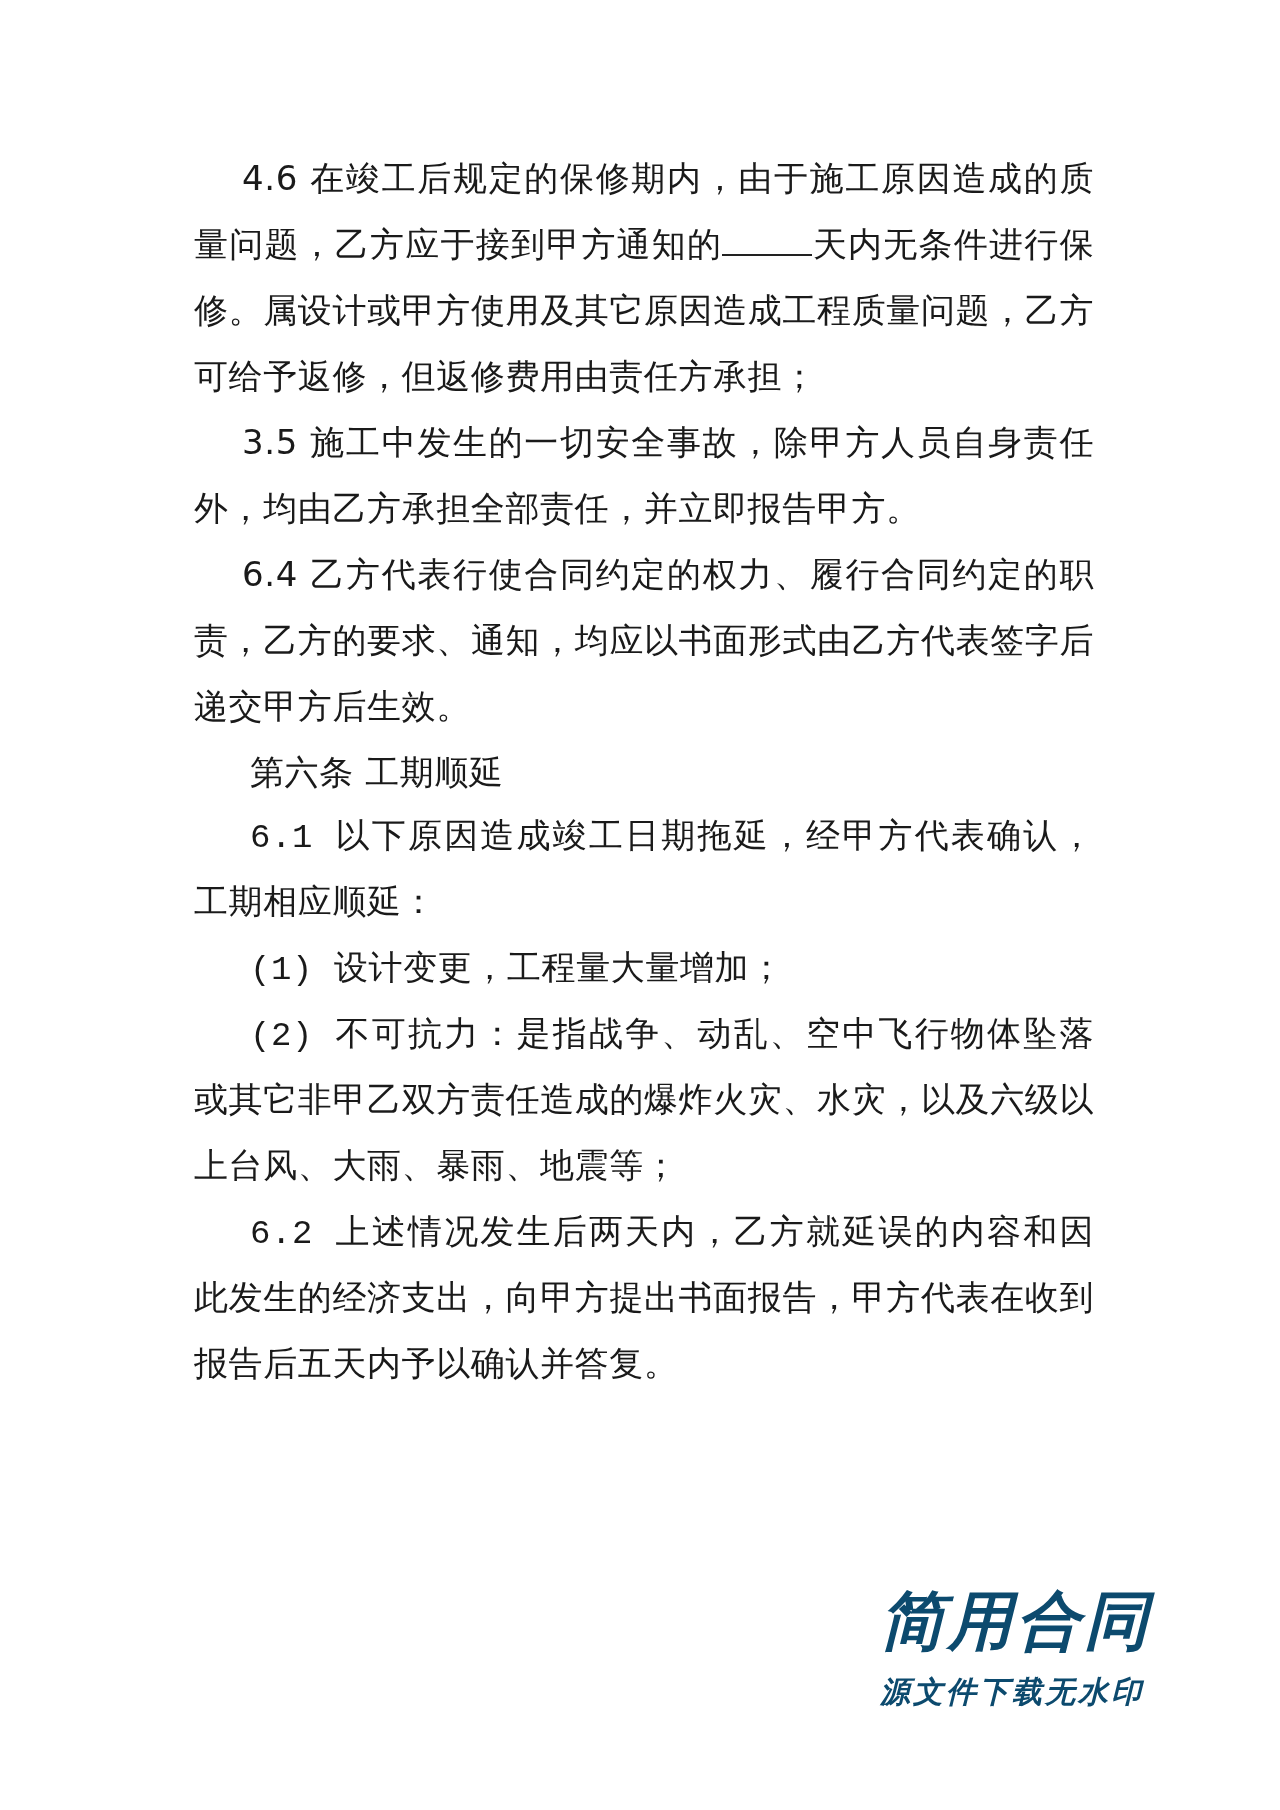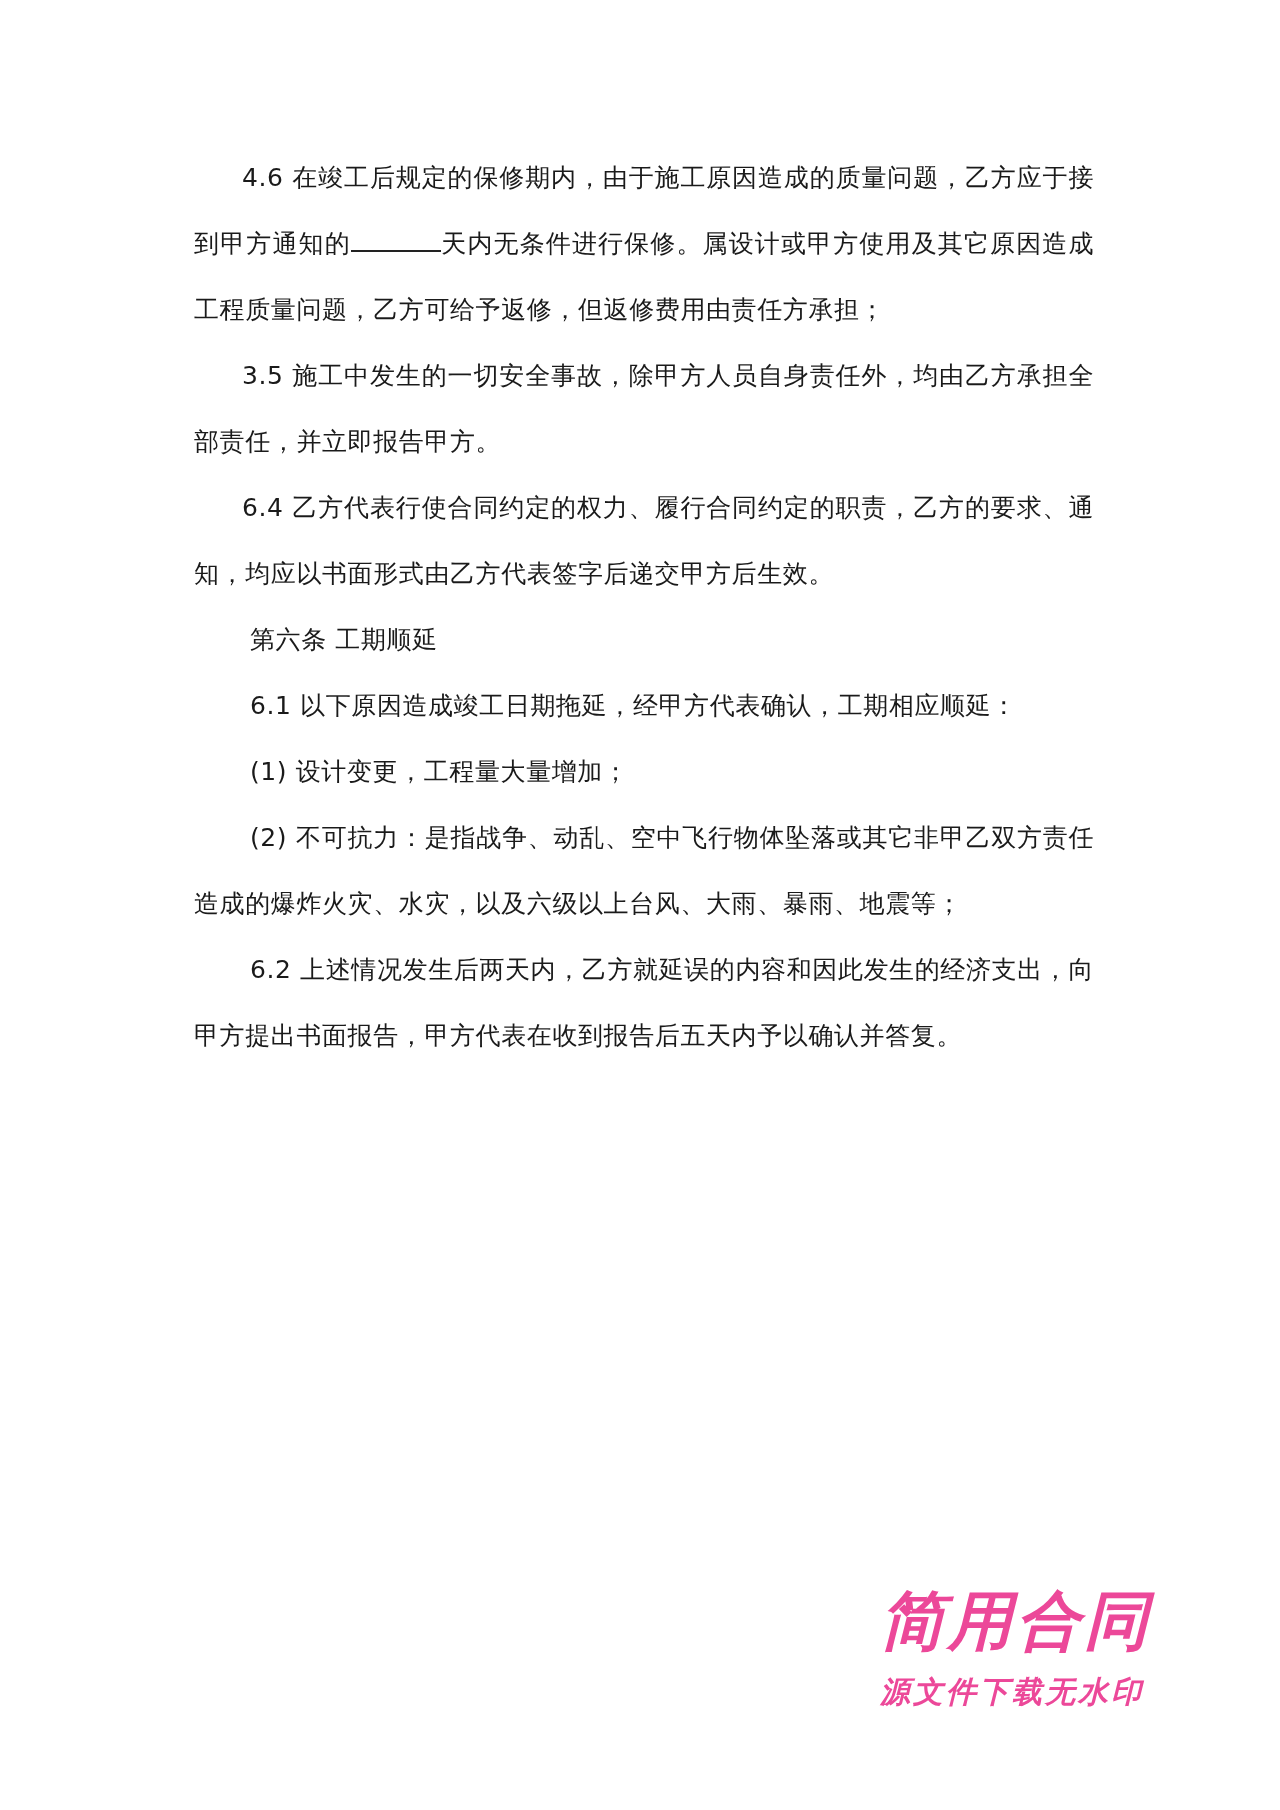--- a/index.html
+++ b/index.html
@@ -16,44 +16,44 @@
       color: #1a1a1a;
     }
     .page {
       position: absolute;
       left: 194px;
       top: 145px;
       width: 900px;
     }
     .para {
       margin: 0;
-      font-size: 25px;
+      font-size: 34px;
       line-height: 66px;
       letter-spacing: 0.6px;
       text-align: justify;
       text-align-last: left;
     }
     .indent { text-indent: 48px; }
     .heading { padding-left: 40px; text-indent: 0; }
     .heading-6 { padding-left: 56px; }
-    .indent-item { text-indent: 56px; }
+    .indent-item { text-indent: 56px; font-family: Liberation Mono, monospace; }
     .blank {
       display: inline-block;
       width: 90px;
       border-bottom: 2px solid #222;
       height: 22px;
       vertical-align: baseline;
       text-indent: 0;
     }
     .watermark {
       position: absolute;
       left: 880px;
       top: 1585px;
       width: 380px;
-      color: #ec4899;
+      color: #0c4a6e;
       font-family: "DejaVu Sans", sans-serif;
       font-weight: bold;
       font-style: italic;
       pointer-events: none;
     }
     .wm-title {
       font-size: 64px;
       line-height: 72px;
       letter-spacing: 4px;
     }

